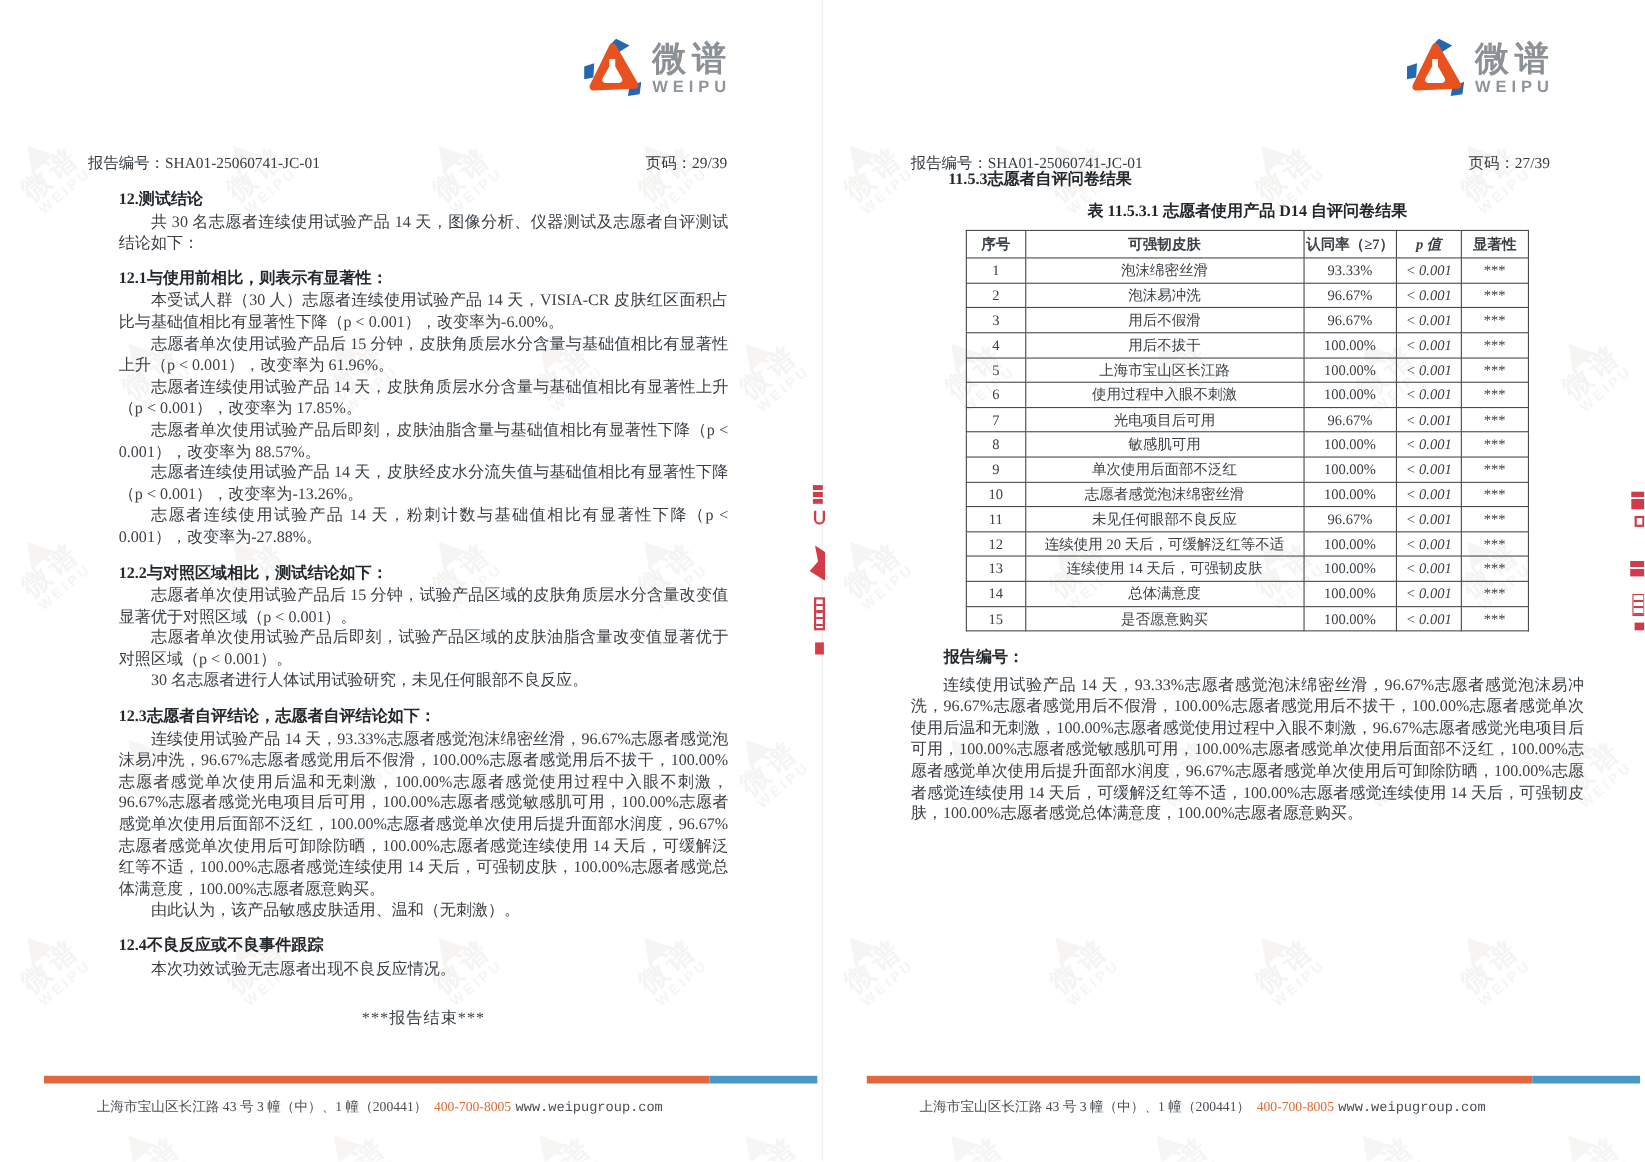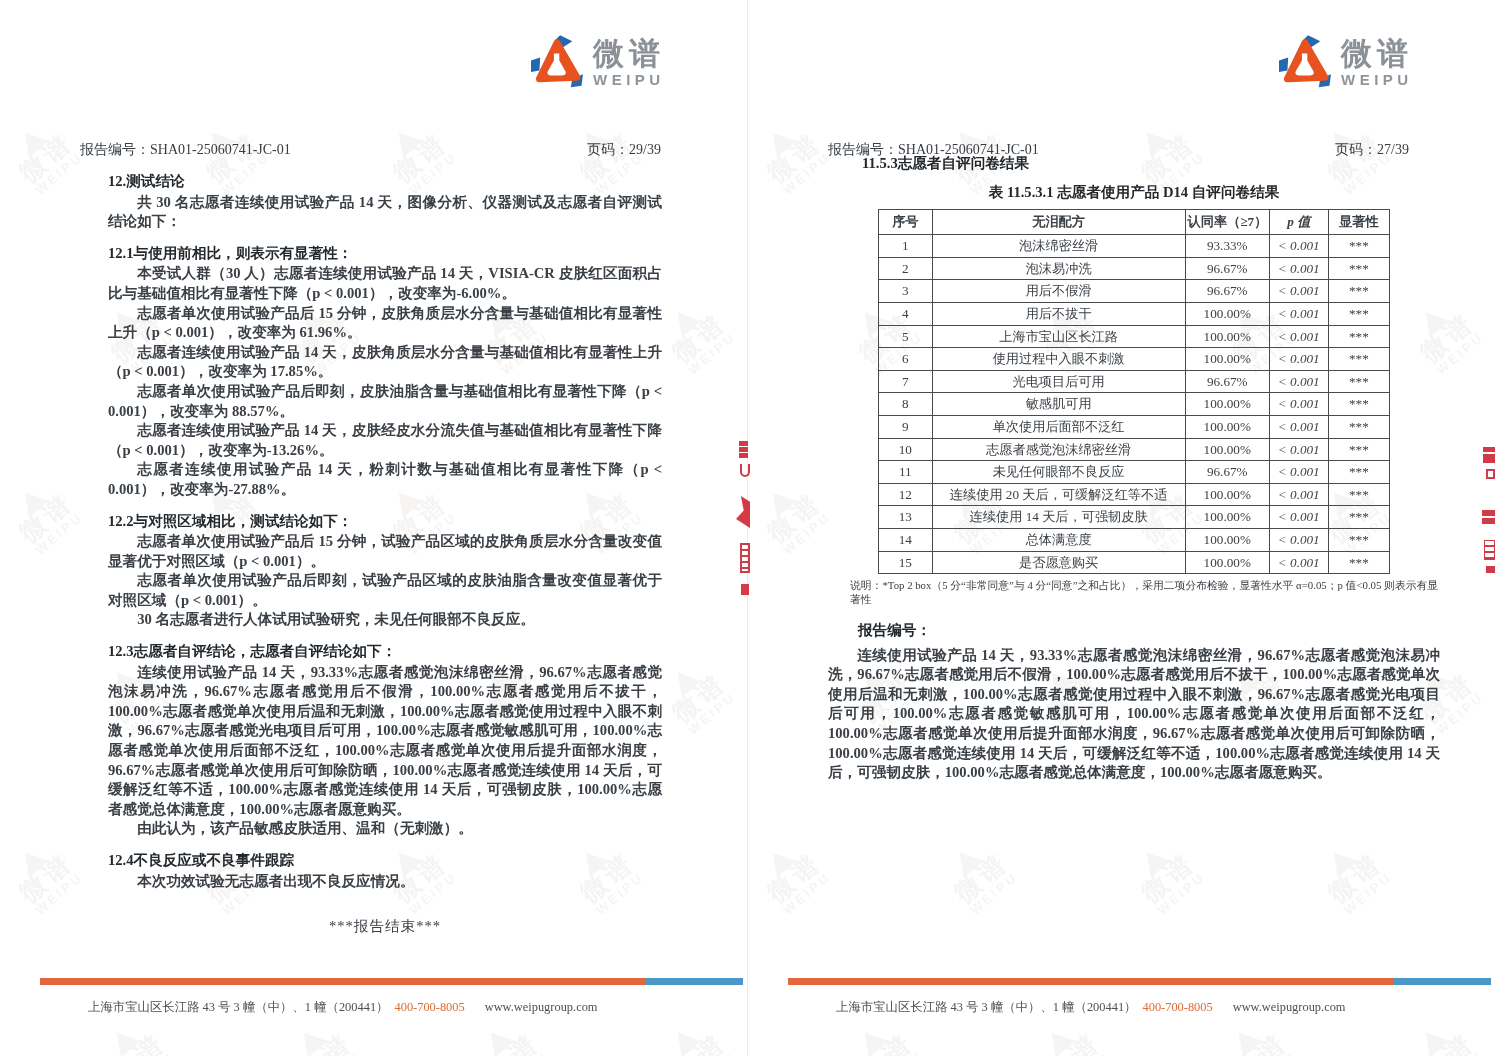--- a/index.html
+++ b/index.html
@@ -33,21 +33,21 @@
 
   
   .meta { position:absolute; top:140px; left:80px; right:86px; display:flex;
           justify-content:space-between; font-size:14px; color:#363c42; }
 
   
   .content-l { position:absolute; top:172px; left:108px; width:554px; }
   .content-r { position:absolute; top:154px; left:80px; width:612px; }
   .h { font-weight:bold; color:#23282d; margin:12px 0 1px; }
   .h-first { margin-top:0; }
-  .para { text-indent:2em; text-align:justify;font-weight:bold; }
+  .para { text-indent:2em; text-align:justify; }
   .end-mark { text-align:center; margin-top:26px; letter-spacing:1px; }
 
   
   .sec-title-r { font-weight:bold; color:#23282d; margin-left:34px; }
   .tbl-caption { font-weight:bold; color:#23282d; text-align:center; margin-top:9px; }
   table.survey { border-collapse:collapse; width:512px; margin:7px auto 2px; font-size:13.2px;
                  color:#3a4046; table-layout:fixed; }
   table.survey th, table.survey td { border:1px solid #4a4a4a; text-align:center; padding:1px 2px;
                  height:21px; overflow:hidden; white-space:nowrap; }
   table.survey th { font-weight:bold; height:25px; }
@@ -56,21 +56,21 @@
   .c-p, th.col-p { font-style:italic; }
   .tbl-note { font-size:10.8px; line-height:14px; margin:4px 0 0 22px; color:#3a4046; }
   .interp-title { font-weight:bold; color:#23282d; margin:15px 0 5px 30px; }
 
   
   .footer-bar { position:absolute; bottom:71px; left:40px; right:4px; height:7px; display:flex; }
   .footer-bar .bar-orange { flex:1; }
   .footer-bar .bar-blue { width:14%; }
   .footer-text { position:absolute; bottom:38px; left:88px; font-size:12.4px; color:#4a5055; }
   .footer-text .phone { margin-left:6px; }
-  .footer-text .site { margin-left:20px; }
+  .footer-text .site { margin-left:4px;font-family:Liberation Mono, monospace; }
 
   
   .seal { position:absolute; opacity:.88; }
   .sf1 { left:739px; top:441px; width:9px; height:17px;
          background:linear-gradient(180deg,#cf202b 0 28%,#fff 28% 38%,#cf202b 38% 62%,#fff 62% 72%,#cf202b 72% 100%); }
   .sf2 { left:740px; top:464px; width:10px; height:13px; border:2.5px solid #cf202b; border-top:none;
          border-radius:0 0 5px 5px; }
   .sf3 { left:736px; top:496px; width:14px; height:32px; background:#cf202b;
          clip-path:polygon(35% 0,100% 18%,100% 100%,0 72%,55% 45%); }
   .sf4 { left:740px; top:543px; width:10px; height:30px; border:2px solid #c92430;
@@ -448,21 +448,21 @@
     </div>
 
     <div class="content-r">
       <div class="sec-title-r">11.5.3志愿者自评问卷结果</div>
       <div class="tbl-caption">表 11.5.3.1  志愿者使用产品 D14 自评问卷结果</div>
 
       <table class="survey">
         <thead>
           <tr>
             <th class="col-no">序号</th>
-            <th class="col-ind">无泪配方</th>
+            <th class="col-ind">可强韧皮肤</th>
             <th class="col-rate">认同率（≥7）</th>
             <th class="col-p">p 值</th>
             <th class="col-sig">显著性</th>
           </tr>
         </thead>
         <tbody>
             <tr>
               <td class="c-no">1</td>
               <td class="c-ind">泡沫绵密丝滑</td>
               <td class="c-rate">93.33%</td>
@@ -563,21 +563,20 @@
             <tr>
               <td class="c-no">15</td>
               <td class="c-ind">是否愿意购买</td>
               <td class="c-rate">100.00%</td>
               <td class="c-p">&lt; 0.001</td>
               <td class="c-sig">***</td>
             </tr>
           </tbody>
       </table>
 
-      <div class="tbl-note">说明：*Top 2 box（5 分“非常同意”与 4 分“同意”之和占比），采用二项分布检验，显著性水平 α=0.05；p 值&lt;0.05 则表示有显著性</div>
 
       <div class="interp-title">报告编号：</div>
       <p class="para">连续使用试验产品 14 天，93.33%志愿者感觉泡沫绵密丝滑，96.67%志愿者感觉泡沫易冲洗，96.67%志愿者感觉用后不假滑，100.00%志愿者感觉用后不拔干，100.00%志愿者感觉单次使用后温和无刺激，100.00%志愿者感觉使用过程中入眼不刺激，96.67%志愿者感觉光电项目后可用，100.00%志愿者感觉敏感肌可用，100.00%志愿者感觉单次使用后面部不泛红，100.00%志愿者感觉单次使用后提升面部水润度，96.67%志愿者感觉单次使用后可卸除防晒，100.00%志愿者感觉连续使用 14 天后，可缓解泛红等不适，100.00%志愿者感觉连续使用 14 天后，可强韧皮肤，100.00%志愿者感觉总体满意度，100.00%志愿者愿意购买。</p>
     </div>
 
     <div class="footer-bar">
       <div class="bar-orange" style="background:#e2673c"></div>
       <div class="bar-blue" style="background:#4a97c8"></div>
     </div>
     <div class="footer-text">

